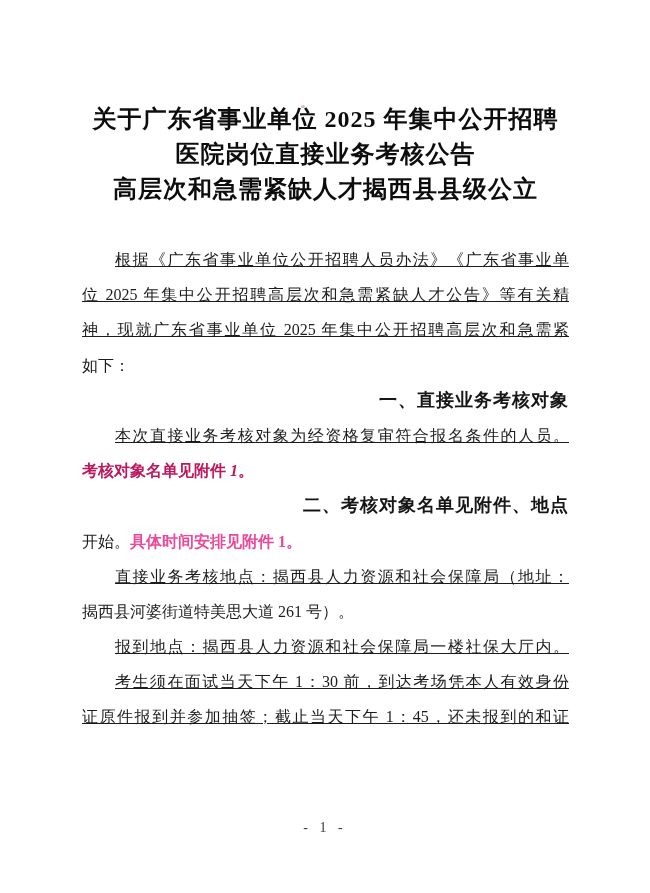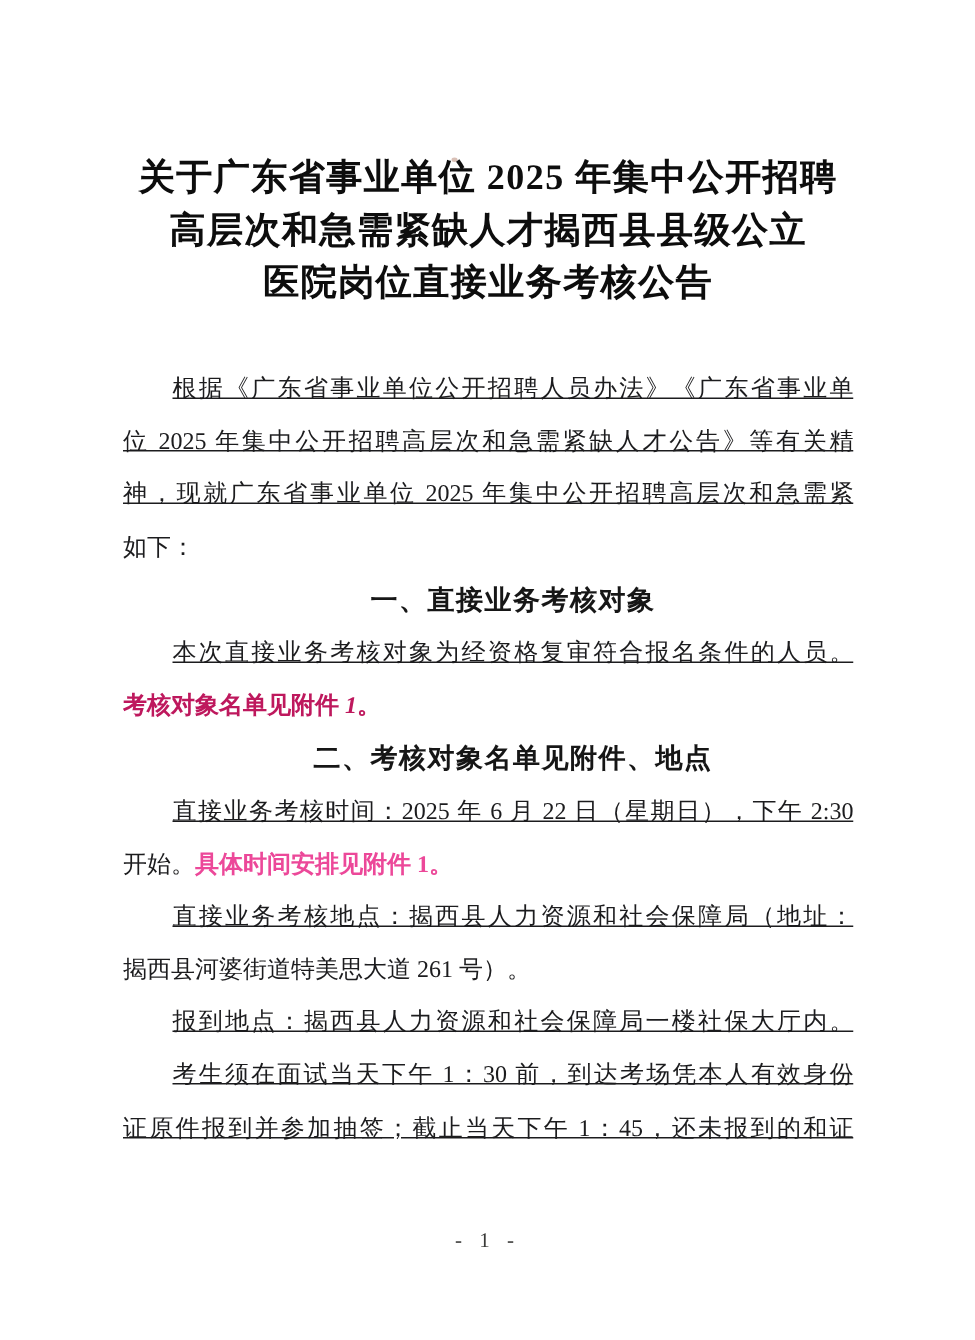--- a/index.html
+++ b/index.html
@@ -48,21 +48,21 @@
     text-align: justify;
   }
   .line.fill { text-align-last: justify; text-decoration: underline; }
   .line.indent { padding-left: 33px; }
   .line.heading {
     font-family: "Liberation Sans", "DejaVu Sans", sans-serif;
     font-weight: 700;
     font-size: 18px;
     color: #161616;
     letter-spacing: 1px;
-    text-align: center;
+    text-align: right;
   }
   .bold-kai {
     font-weight: 700;
     font-style: oblique 9deg;
     color: #be185d;
   }
   .bold-run { font-weight: 700; color: #ec4899; }
   .page-number {
     position: absolute;
     top: 820px; left: 0; width: 650px;
@@ -74,36 +74,35 @@
 </style>
 </head>
 <body>
 
 <div class="page">
 
   <div class="speck" style="top:105px; left:301px;"></div>
 
   <div class="title">
     <div class="title-line">关于广东省事业单位 2025 年集中公开招聘</div>
+    <div class="title-line">医院岗位直接业务考核公告</div>
     <div class="title-line">高层次和急需紧缺人才揭西县县级公立</div>
-    <div class="title-line">医院岗位直接业务考核公告</div>
   </div>
 
   <div class="body-text">
     <div class="line fill indent">根据《广东省事业单位公开招聘人员办法》《广东省事业单</div>
     <div class="line fill">位 2025 年集中公开招聘高层次和急需紧缺人才公告》等有关精</div>
     <div class="line fill">神，现就广东省事业单位 2025 年集中公开招聘高层次和急需紧</div>
     <div class="line">如下：</div>
 
     <div class="line heading indent">一、直接业务考核对象</div>
     <div class="line fill indent">本次直接业务考核对象为经资格复审符合报名条件的人员。</div>
     <div class="line"><span class="bold-kai">考核对象名单见附件 1。</span></div>
 
     <div class="line heading indent">二、考核对象名单见附件、地点</div>
-    <div class="line fill indent">直接业务考核时间：2025 年 6 月 22 日（星期日），下午 2:30</div>
     <div class="line"><span>开始。</span><span class="bold-run">具体时间安排见附件 1。</span></div>
     <div class="line fill indent">直接业务考核地点：揭西县人力资源和社会保障局（地址：</div>
     <div class="line">揭西县河婆街道特美思大道 261 号）。</div>
     <div class="line fill indent">报到地点：揭西县人力资源和社会保障局一楼社保大厅内。</div>
     <div class="line fill indent">考生须在面试当天下午 1：30 前，到达考场凭本人有效身份</div>
     <div class="line fill">证原件报到并参加抽签；截止当天下午 1：45，还未报到的和证</div>
   </div>
 
   <div class="page-number">- 1 -</div>
 

